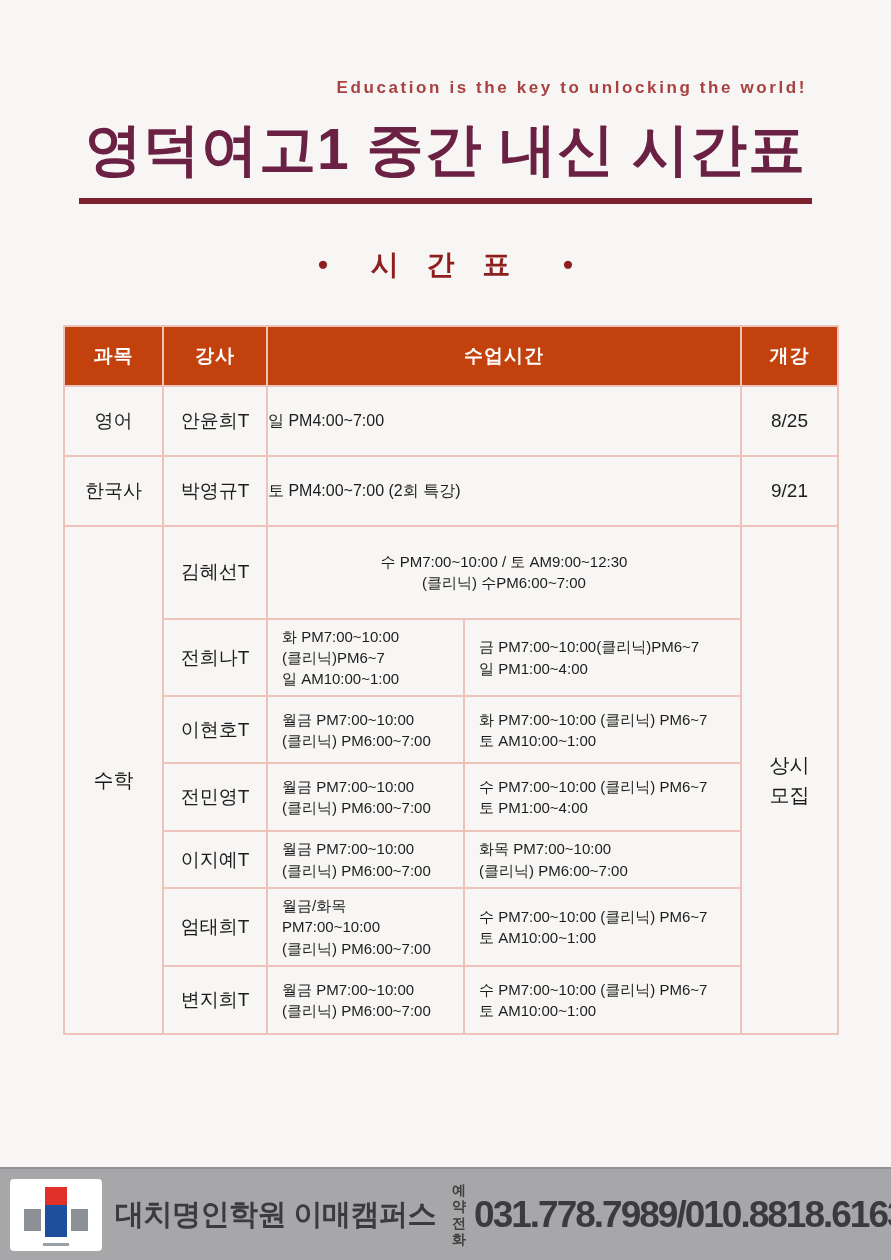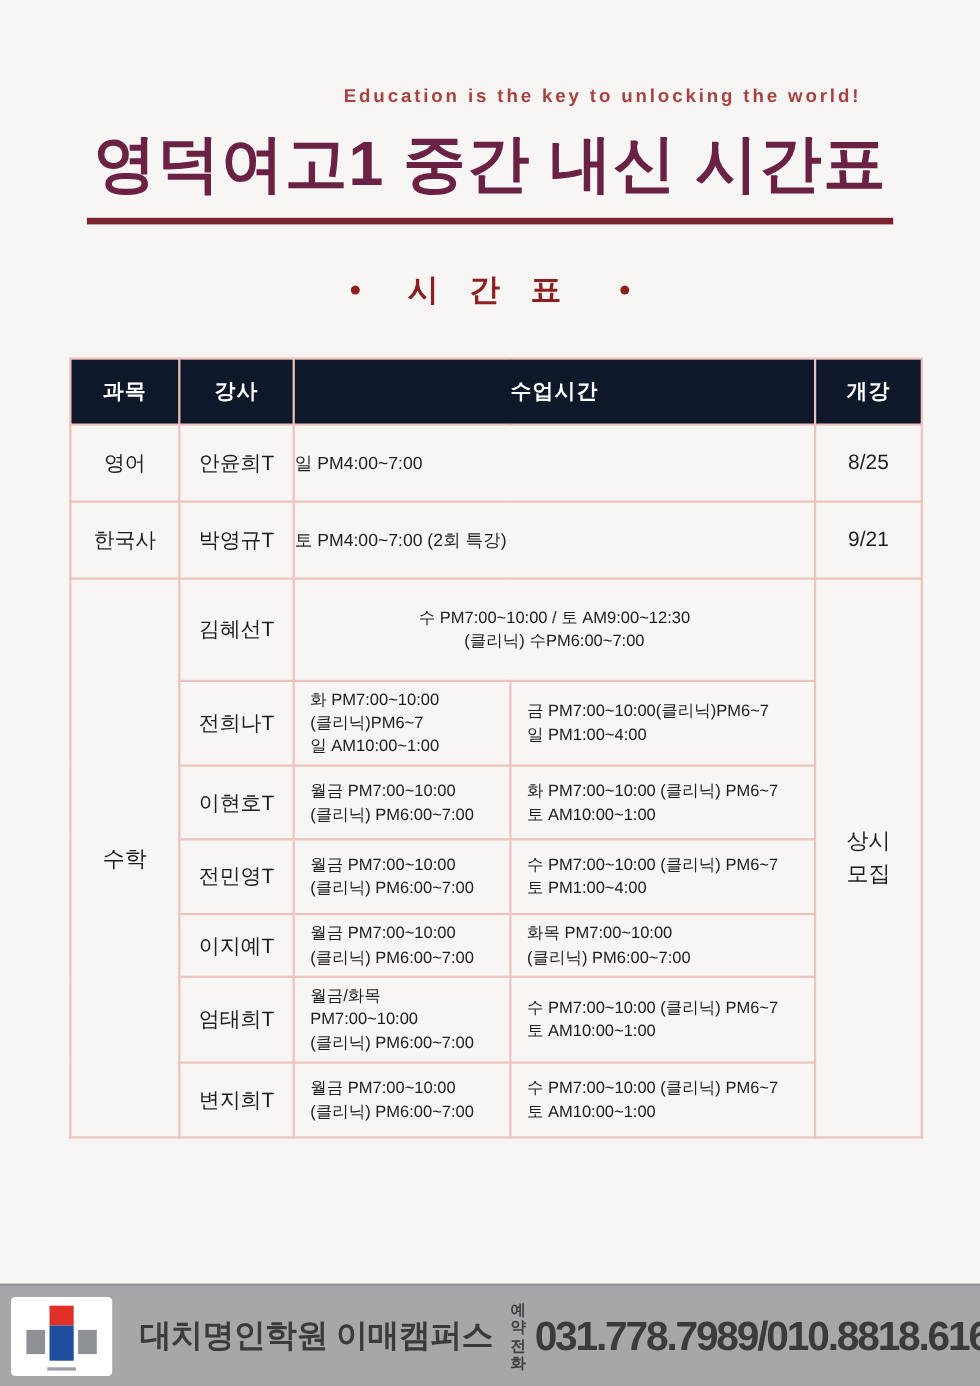--- a/index.html
+++ b/index.html
@@ -6,21 +6,21 @@
   body{
     width:891px;height:1260px;position:relative;overflow:hidden;
     background:#f7f6f4;
     font-family:"Liberation Sans","DejaVu Sans",sans-serif;
     -webkit-font-smoothing:antialiased;
   }
   .poster{position:absolute;inset:0;}
 
   
   .tagline{
-    position:absolute;top:78px;right:108px;
+    position:absolute;top:78px;right:84px;
     font-size:17px;font-weight:600;letter-spacing:2.6px;color:#a8413f;
   }
   .title{
     position:absolute;top:110px;left:0;width:100%;text-align:center;
     font-size:57px;font-weight:900;color:#6b2144;letter-spacing:1px;
     line-height:1.4;
   }
   .title-underline{
     position:absolute;top:198px;left:79px;width:733px;height:6px;background:#7b222e;
   }
@@ -29,21 +29,21 @@
     color:#8e1f20;font-weight:800;font-size:28px;line-height:40px;
   }
   .subtitle-row .dot{font-size:19px;vertical-align:4px;margin:0 42px;}
   .subtitle-row .subtitle-text{letter-spacing:10px;}
 
   
   .table-wrap{position:absolute;top:325px;left:63px;}
   table{border-collapse:collapse;table-layout:fixed;width:774px;}
   td,th{border:2px solid #eec3bb;box-sizing:border-box;padding:0;}
   thead th{
-    background:#0f172a;color:#ffffff;font-size:19px;font-weight:700;
+    background:#c2410c;color:#ffffff;font-size:19px;font-weight:700;
     height:60px;letter-spacing:1px;
   }
   td{font-size:15px;color:#1c1c1c;vertical-align:middle;}
   .c-subject,.c-teacher{font-size:19px;text-align:center;}
   .c-start{font-size:19px;text-align:center;}
   .c-math-subject{font-size:20px;text-align:center;}
   .c-always{font-size:20px;text-align:center;white-space:pre-line;line-height:1.5;}
   .sched{white-space:pre-line;line-height:1.42;padding:6px 8px 6px 14px;}
   .sched.center{text-align:center;padding:24px 8px;}
   .sched.right-cell{margin-top:34px;}
@@ -58,21 +58,21 @@
   .logo-box{
     width:92px;height:72px;background:#ffffff;border-radius:4px;
     position:relative;flex:0 0 auto;
   }
   .logo-col-red{position:absolute;left:35px;top:8px;width:22px;height:18px;background:#e03028;}
   .logo-col-blue{position:absolute;left:35px;top:26px;width:22px;height:32px;background:#1d4f9e;}
   .logo-wing-left{position:absolute;left:14px;top:30px;width:17px;height:22px;background:#8d9094;}
   .logo-wing-right{position:absolute;right:14px;top:30px;width:17px;height:22px;background:#8d9094;}
   .logo-caption{position:absolute;left:33px;bottom:5px;width:26px;height:3px;background:#9aa0a6;}
   .academy{
-    margin-left:25px;font-size:29px;font-weight:800;color:#3b3b3d;
+    margin-left:13px;font-size:29px;font-weight:800;color:#3b3b3d;
     letter-spacing:-0.5px;white-space:nowrap;
   }
   .phone-label{
     margin-left:16px;font-size:14px;font-weight:700;color:#404040;
     white-space:pre-line;line-height:1.15;text-align:center;
   }
   .phone{
     margin-left:8px;font-size:37px;font-weight:800;color:#3b3b3d;
     letter-spacing:-2px;white-space:nowrap;
   }

